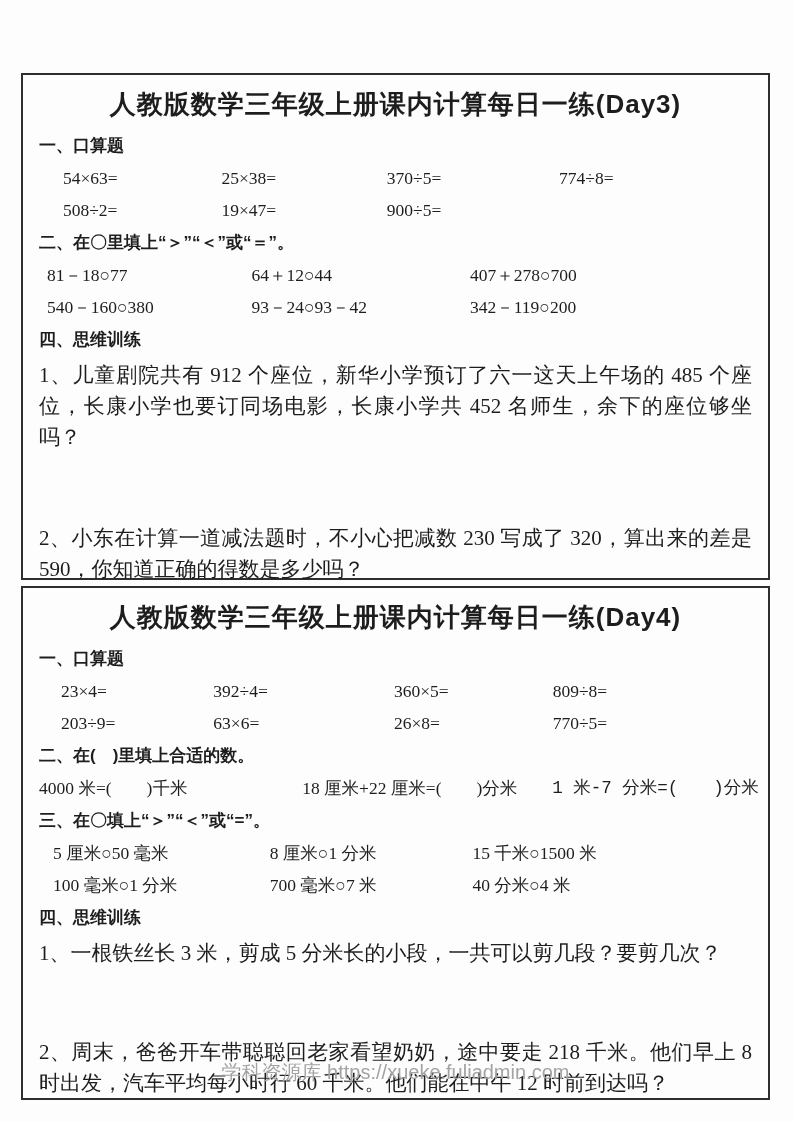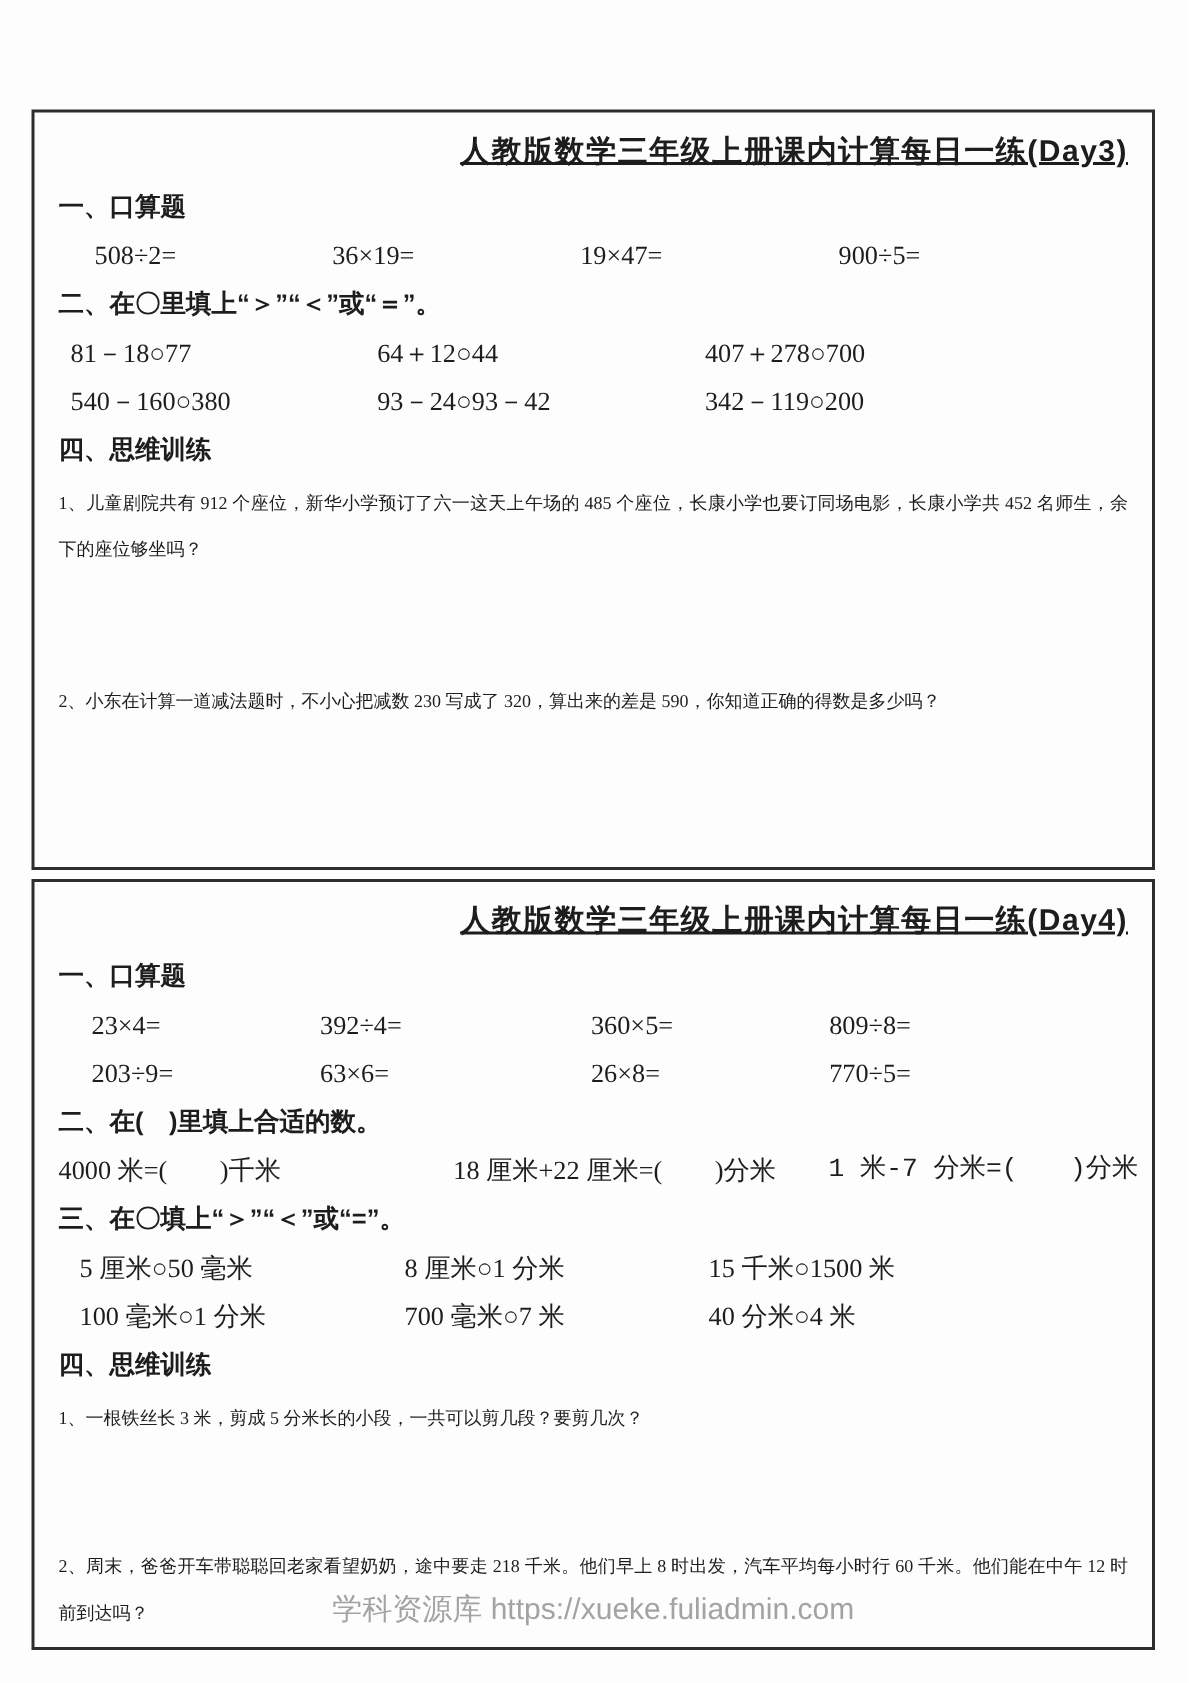--- a/index.html
+++ b/index.html
@@ -16,27 +16,26 @@
     left:21px;
     width:749px;
     border:2px solid #2e2e2e;
     box-sizing:border-box;
     padding:6px 16px 0 16px;
     background:#fdfdfd;
   }
   .sheet-day3{top:73px;height:507px;}
   .sheet-day4{top:586px;height:514px;}
   .sheet-title{
-    text-align:right;
+    text-align:center;
     font-family:"Liberation Sans","DejaVu Sans",sans-serif;
     font-weight:bold;
-    font-size:20px;
+    font-size:26px;
     letter-spacing:1px;
     margin:6px 0 12px 0;
-    text-decoration:underline;
   }
   .heading{
     font-family:"Liberation Sans","DejaVu Sans",sans-serif;
     font-weight:bold;
     font-size:17px;
     margin:9px 0 9px 0;
   }
   .row{
     display:flex;
     font-size:17.5px;
@@ -66,21 +65,21 @@
   .cmp-b{padding-left:14px;}
   .cmp-b span:nth-child(1){width:31%;}
   .cmp-b span:nth-child(2){width:29%;}
   .cmp-b span:nth-child(3){width:40%;}
   
   .fill-b{padding-left:0;}
   .fill-b span:nth-child(1){width:32%;}
   .fill-b span:nth-child(2){width:40%;text-align:center;}
   .fill-b span:nth-child(3){width:28%;font-family:Liberation Mono, monospace;}
   .problem{
-    font-size:12px;
+    font-size:21px;
     line-height:31px;
     margin:6px 0;
     text-align:justify;
   }
   .answer-space-lg{height:58px;}
   .answer-space-md{height:56px;}
   .watermark{
     position:absolute;
     left:0;right:0;
     bottom:12px;
@@ -93,22 +92,27 @@
 </head>
 <body>
 
 <div class="page">
 
   <div class="sheet sheet-day3">
     <div class="sheet-title">人教版数学三年级上册课内计算每日一练(Day3)</div>
 
     <div class="heading">一、口算题</div>
     <div class="row calc-a">
+      <span>54×63=</span>
+      <span>25×38=</span>
+      <span>370÷5=</span>
+      <span>774÷8=</span>
+    </div>
+    <div class="row calc-a">
       <span>508÷2=</span>
-      <span>36×19=</span>
       <span>19×47=</span>
       <span>900÷5=</span>
     </div>
 
     <div class="heading">二、在〇里填上“＞”“＜”或“＝”。</div>
     <div class="row cmp-a">
       <span>81－18○77</span>
       <span>64＋12○44</span>
       <span>407＋278○700</span>
     </div>

